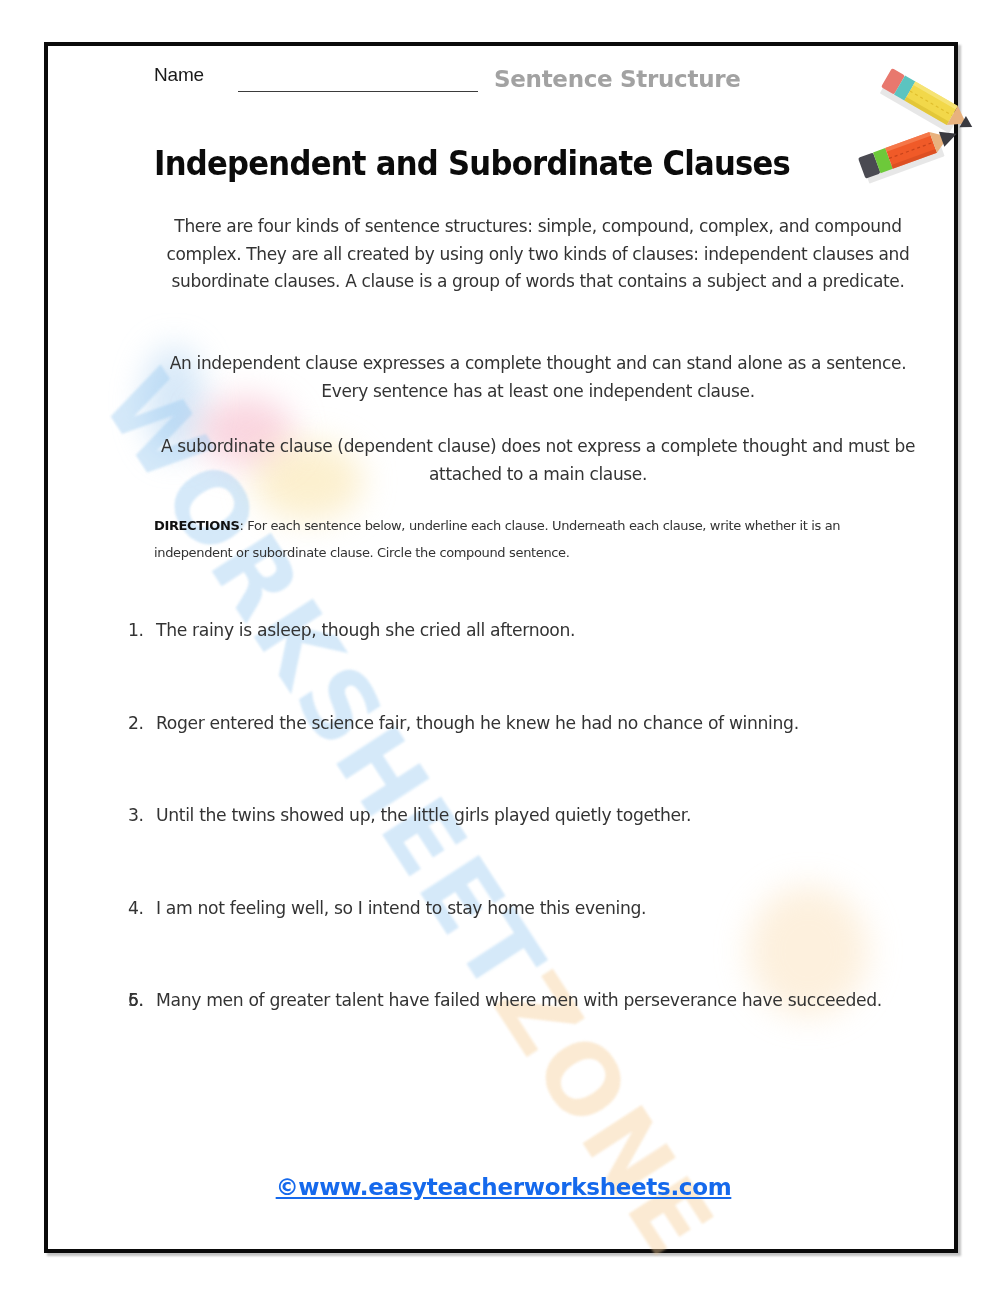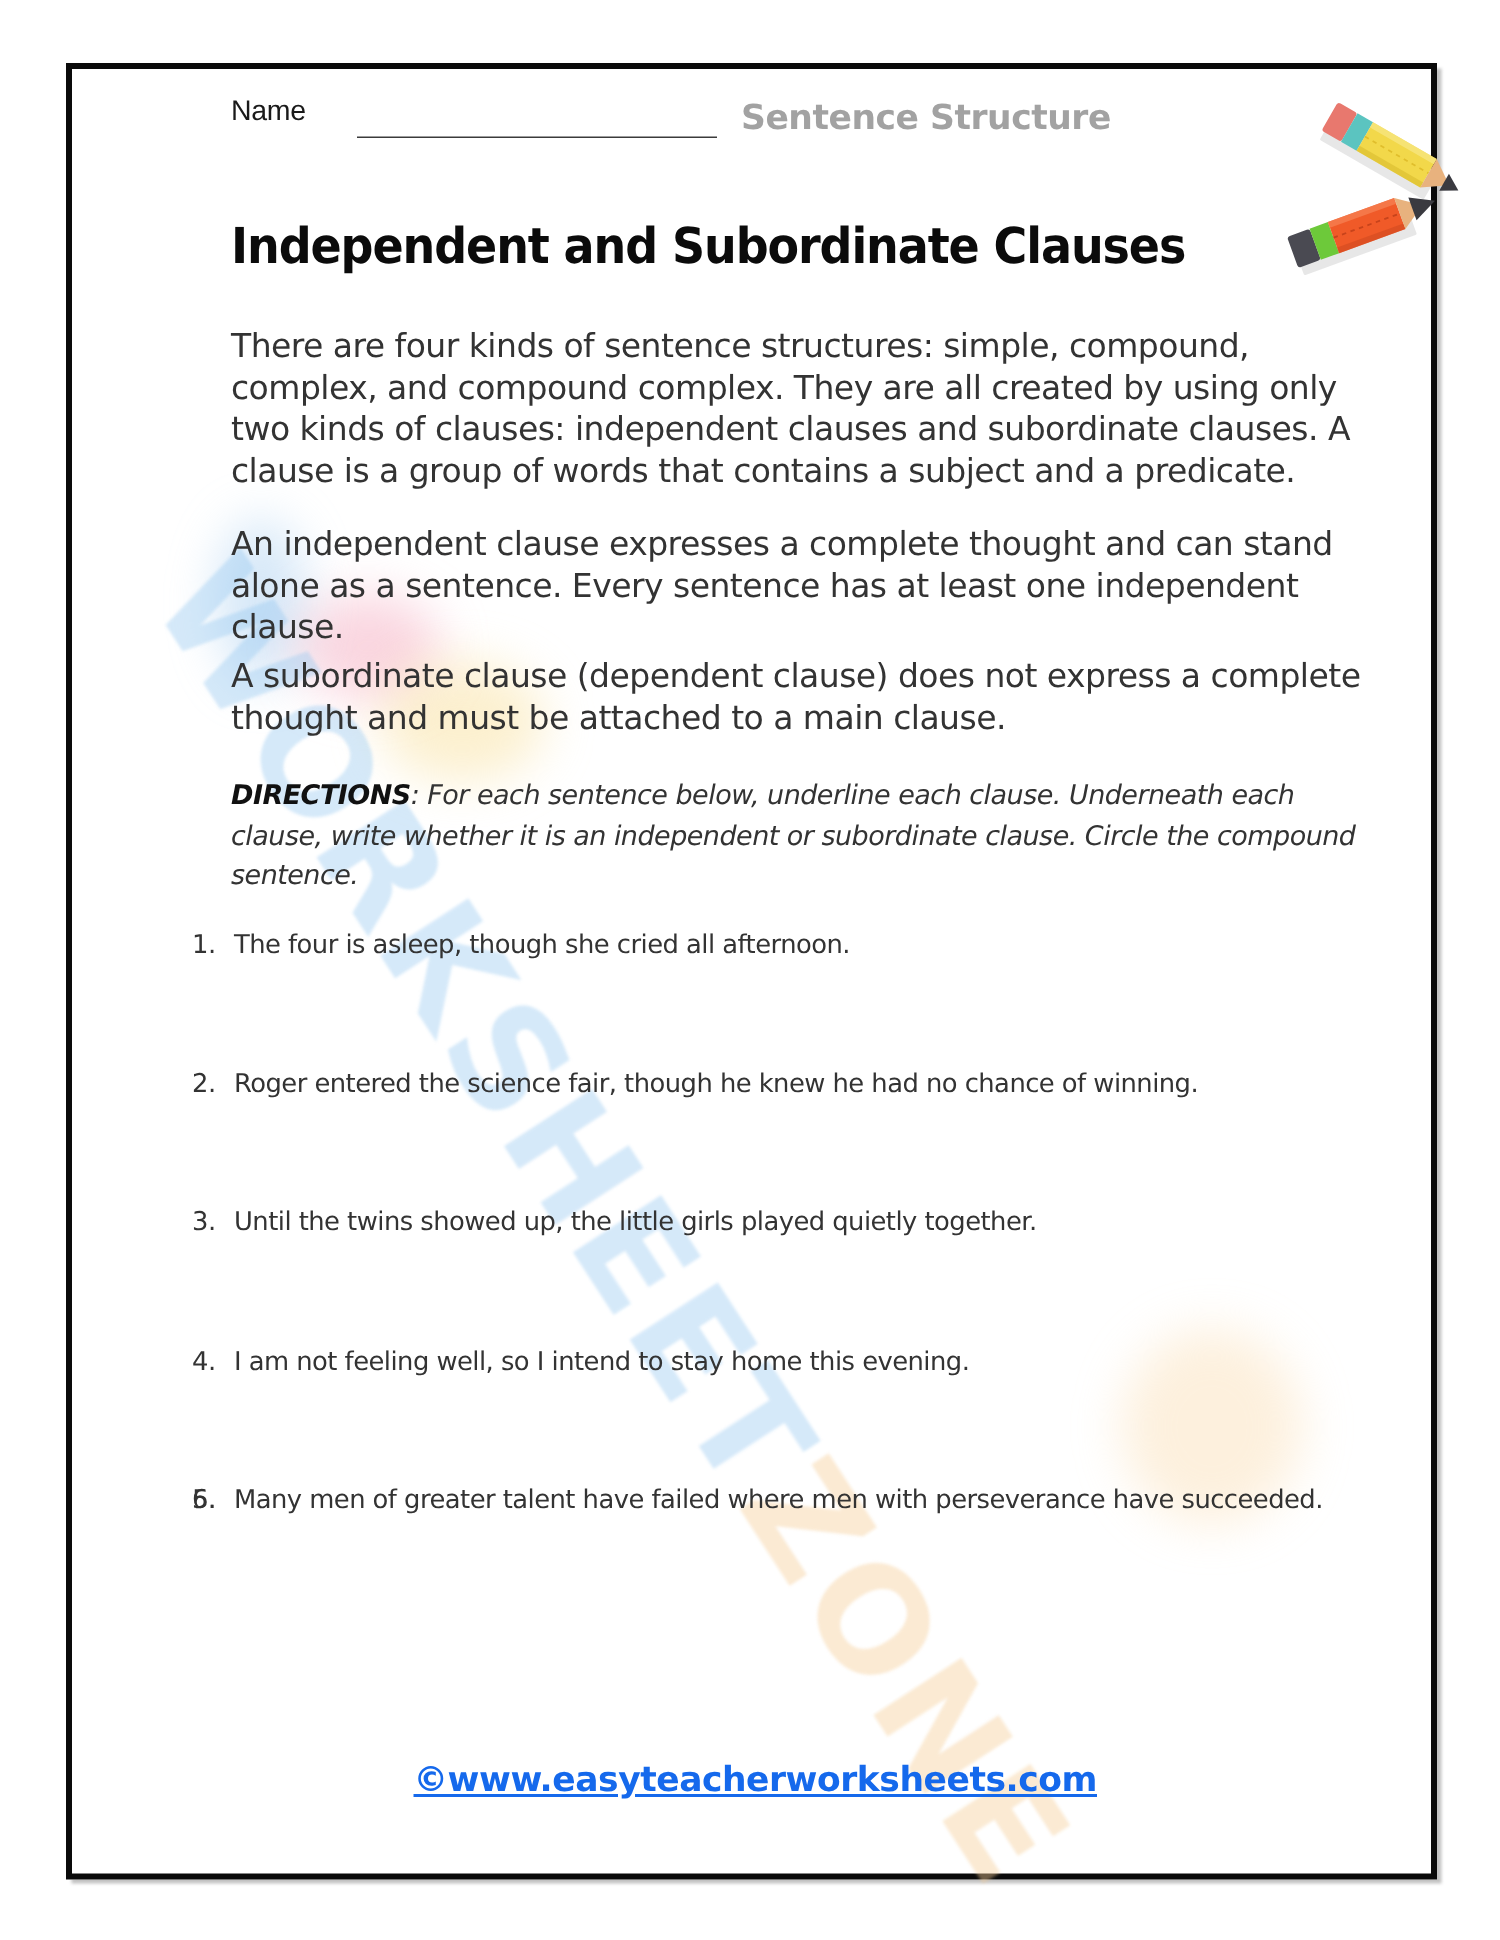--- a/index.html
+++ b/index.html
@@ -149,40 +149,40 @@
     height: 145px;
     z-index: 3;
   }
 
   
   .para {
     position: absolute;
     left: 74px;
     width: 768px;
     font-family: "DejaVu Sans", sans-serif;
-    font-size: 22px;
+    font-size: 17px;
     line-height: 27.5px;
     color: #333333;
     letter-spacing: -0.35px;
+    text-align: center;
   }
   #para-intro  { top: 150px; }
   #para-ind    { top: 288px; margin-top: 16px; }
   #para-sub    { top: 370px; }
 
   #directions-block {
     position: absolute;
     left: 74px;
     top: 454px;
     width: 760px;
     font-family: "DejaVu Sans", sans-serif;
-    font-size: 18px;
+    font-size: 13px;
     line-height: 26.5px;
     color: #333333;
     letter-spacing: -0.35px;
-    font-style: italic;
   }
   #directions-label {
     font-weight: 700;
     color: #111111;
   }
 
   
   #questions {
     position: absolute;
     left: 48px;
@@ -293,21 +293,21 @@
       </svg>
     </div>
 
     <p class="para" id="para-intro">There are four kinds of sentence structures: simple, compound, complex, and compound complex. They are all created by using only two kinds of clauses: independent clauses and subordinate clauses. A clause is a group of words that contains a subject and a predicate.</p>
     <p class="para" id="para-ind">An independent clause expresses a complete thought and can stand alone as a sentence. Every sentence has at least one independent clause.</p>
     <p class="para" id="para-sub">A subordinate clause (dependent clause) does not express a complete thought and must be attached to a main clause.</p>
 
     <p id="directions-block"><span id="directions-label">DIRECTIONS</span><span>: For each sentence below, underline each clause. Underneath each clause, write whether it is an independent or subordinate clause. Circle the compound sentence.</span></p>
 
     <ol id="questions" style="list-style: none; margin: 0px; padding: 0px;">
-        <li class="question"><span class="q-num">1.</span><span class="q-text">The four is asleep, though she cried all afternoon.</span></li>
+        <li class="question"><span class="q-num">1.</span><span class="q-text">The rainy is asleep, though she cried all afternoon.</span></li>
         <li class="question"><span class="q-num">2.</span><span class="q-text">Roger entered the science fair, though he knew he had no chance of winning.</span></li>
         <li class="question"><span class="q-num">3.</span><span class="q-text">Until the twins showed up, the little girls played quietly together.</span></li>
         <li class="question"><span class="q-num">4.</span><span class="q-text">I am not feeling well, so I intend to stay home this evening.</span></li>
         <li class="question"><span class="q-num">5.</span></li>
         <li class="question"><span class="q-num">6.</span><span class="q-text">Many men of greater talent have failed where men with perseverance have succeeded.</span></li>
       </ol>
 
     <div id="footer-link">
       <a href="#">©www.easyteacherworksheets.com</a>
     </div>

